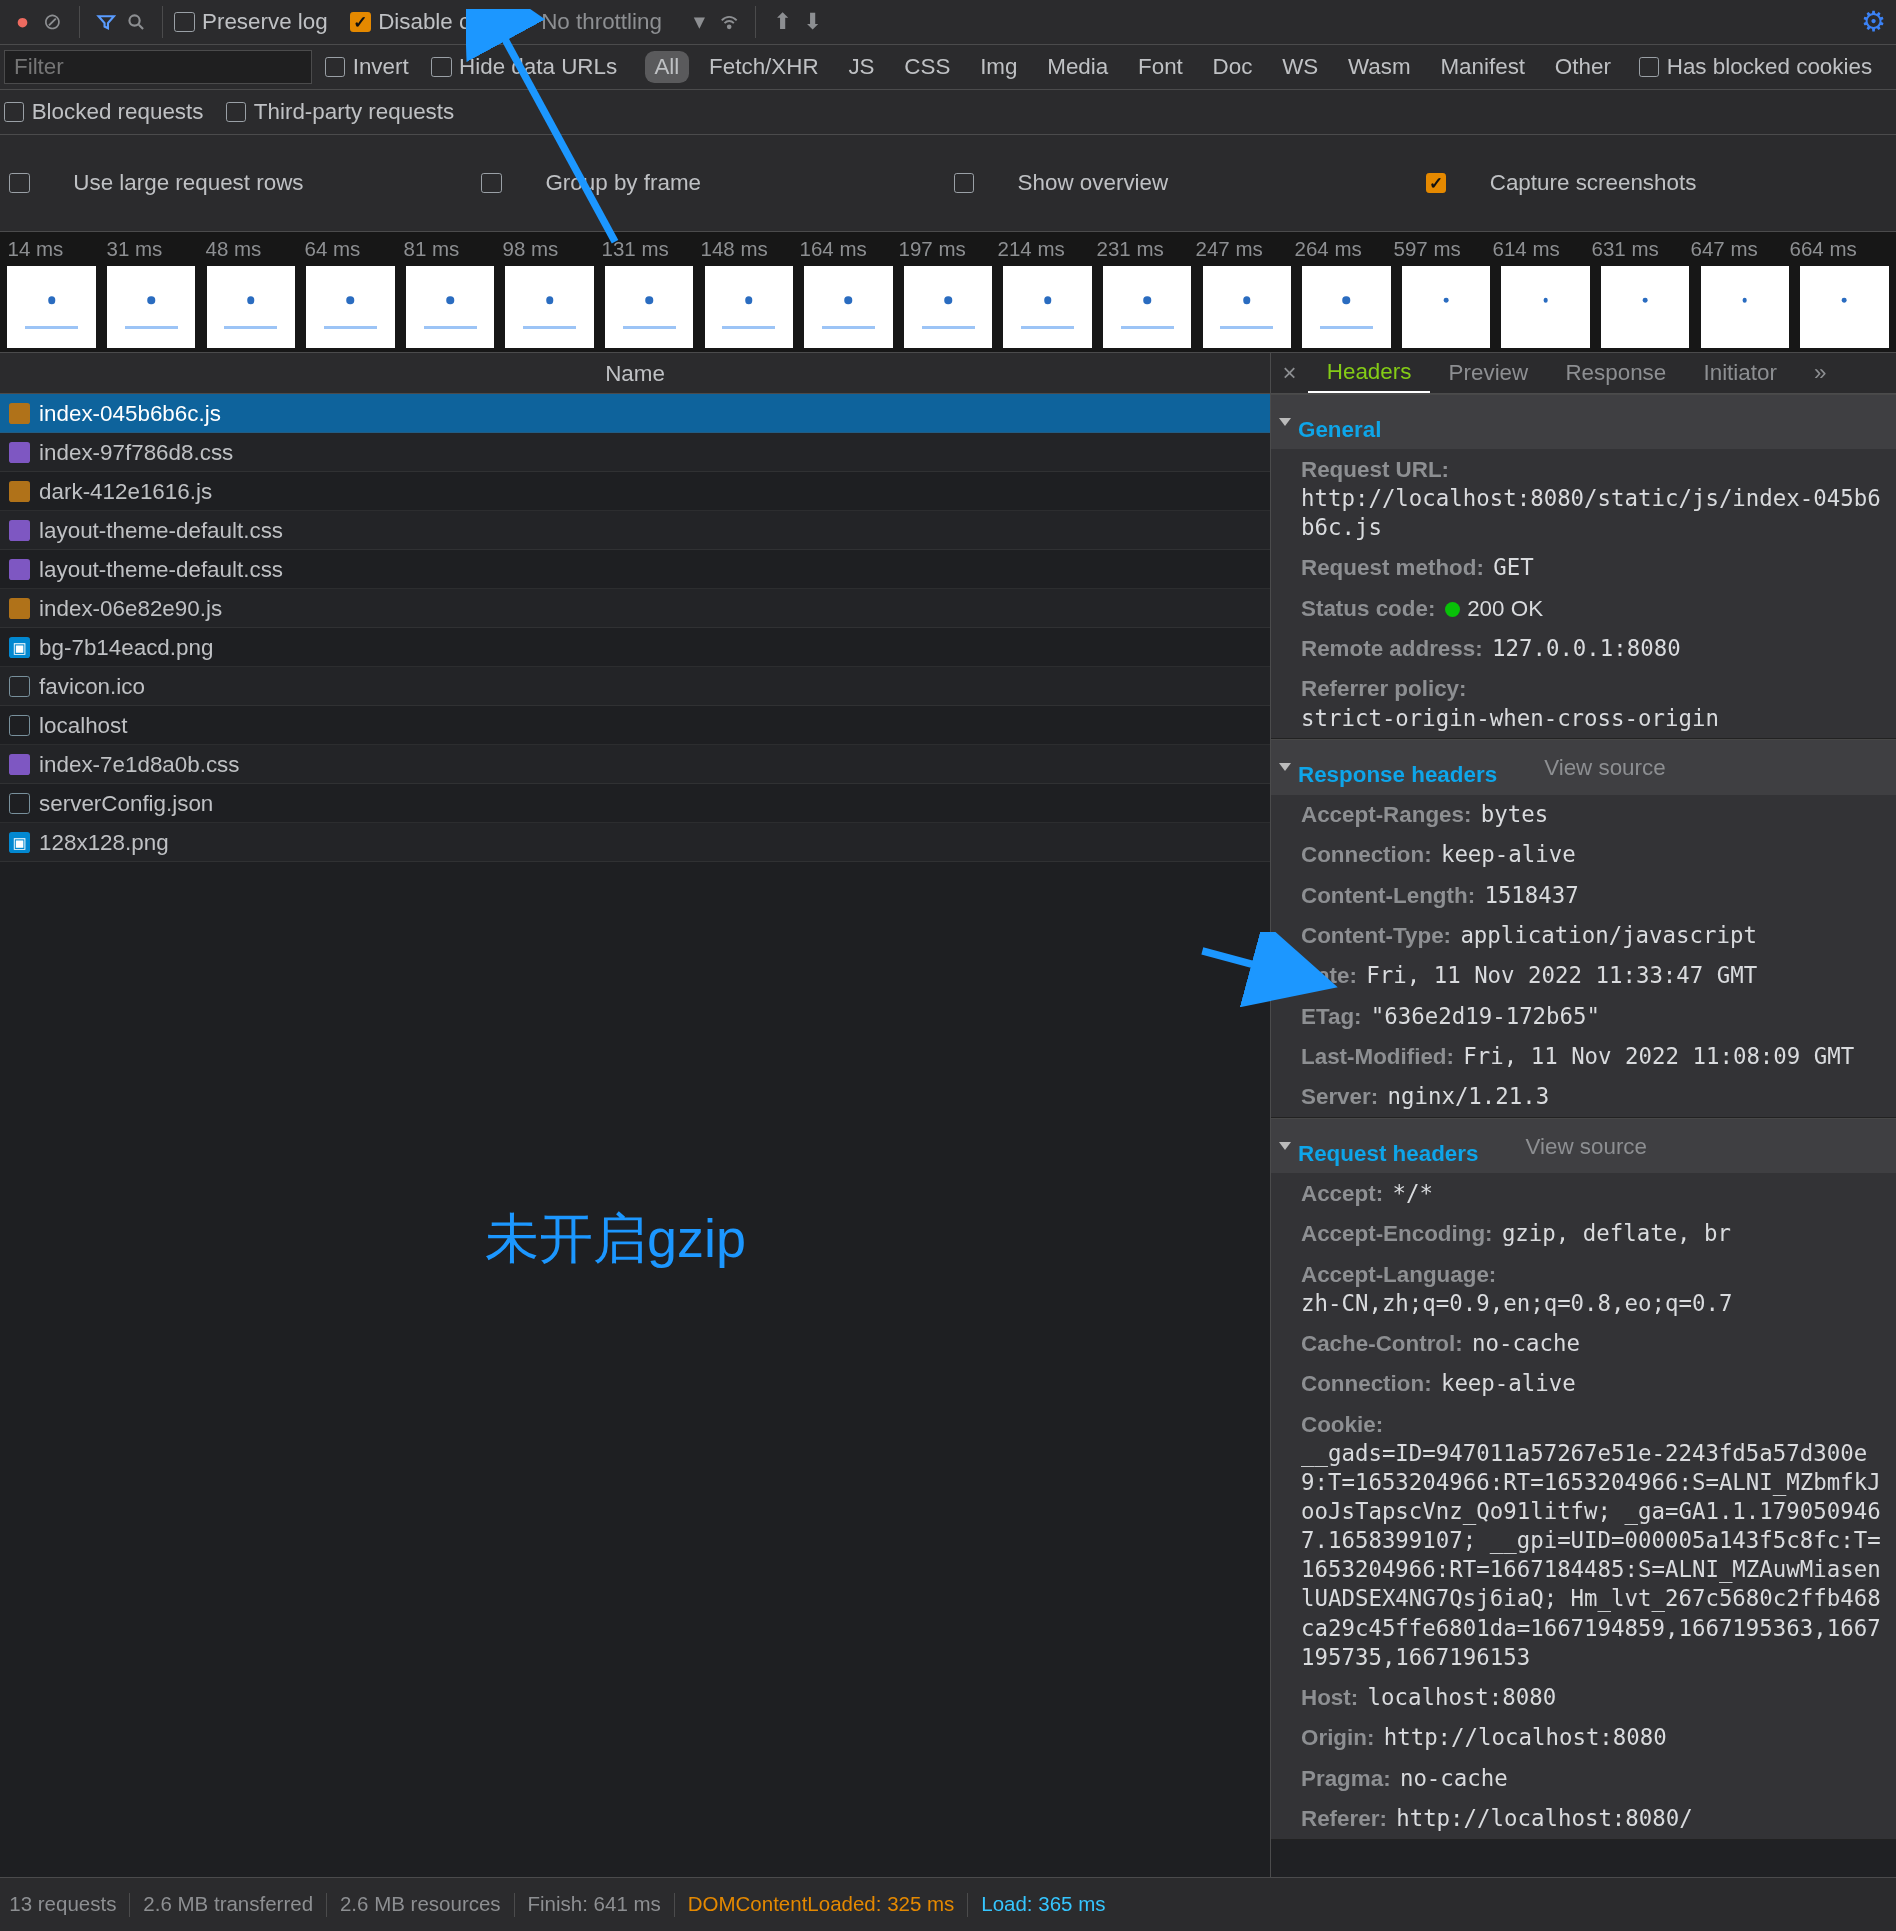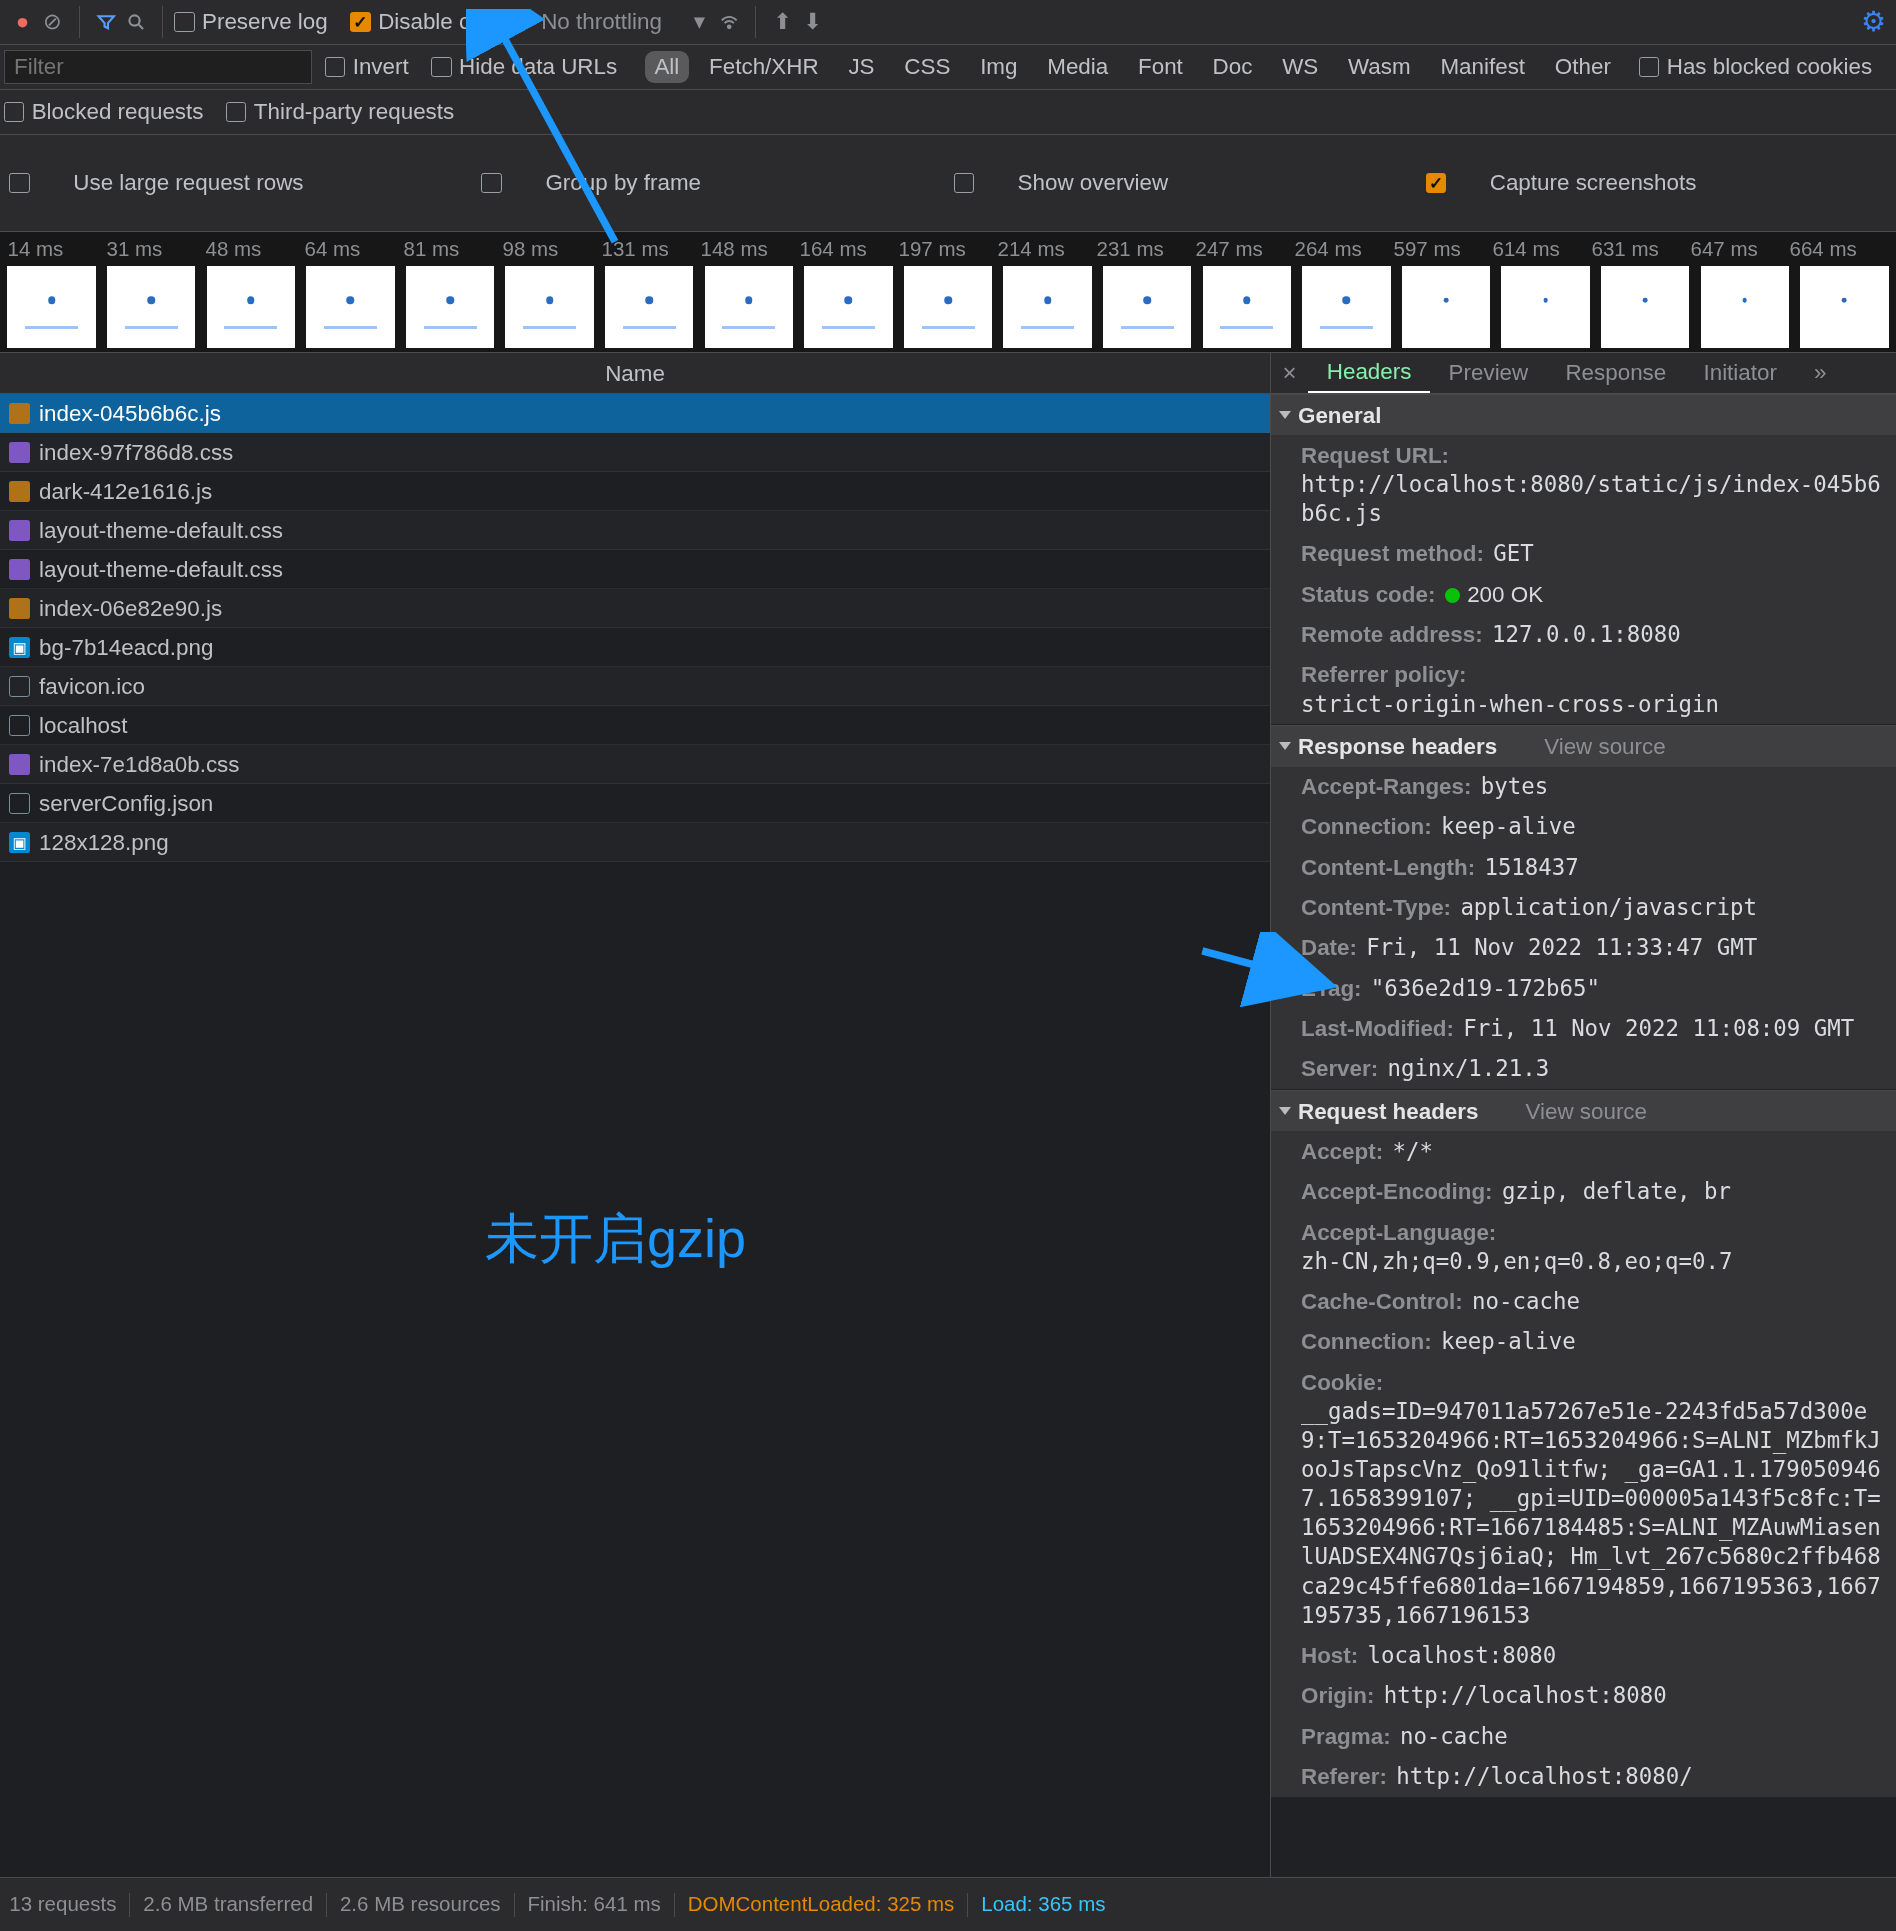--- a/index.html
+++ b/index.html
@@ -56,26 +56,26 @@
   .fi{width:20.5px;height:20.5px;display:inline-flex;align-items:center;justify-content:center;margin-right:9.3px;font-size:15px;border-radius:2.8px;}
   .fi.js{background:#b07219;color:#fff;}
   .fi.css{background:#7e57c2;color:#fff;}
   .fi.img{background:#0288d1;color:#fff;}
   .fi.doc{border:1.9px solid #78909c;}
   .fi.json{border:1.9px solid #78909c;}
   .overlay-text{position:absolute;left:485px;top:1203px;color:#1c97ff;font-size:54px;font-weight:500;}
   
   .tabs{display:flex;align-items:center;background:var(--bg);border-bottom:0.9px solid var(--border);height:41px;}
   .tab{padding:0 18.6px;height:100%;display:flex;align-items:center;color:var(--text-muted);}
-  .tab.sel{color:#86efac;border-bottom:2.8px solid #fff;}
+  .tab.sel{color:#84cc16;border-bottom:2.8px solid #fff;}
   .tab.close{width:37px;justify-content:center;font-size:24px;}
   .sect{background:#333336;border-top:0.9px solid #484848;border-bottom:0.9px solid #222;}
   .sect-head{padding:5.6px 7.5px;display:flex;align-items:center;background:#3f3f42;}
   .sect-head .tw{width:0;height:0;border-left:6.5px solid transparent;border-right:6.5px solid transparent;border-top:8.4px solid #bbb;margin-right:7.5px;}
-  .sect-head b{color:#e5e5e5;font-weight:600;}
+  .sect-head b{color:#0ea5e9;font-weight:600;margin-top:14px;}
   .view-src{margin-left:47px;color:var(--text-muted);font-weight:400;}
   .kv{padding:5.6px 13px 5.6px 30px;display:flex;flex-wrap:wrap;}
   .k{color:#8d8f92;font-weight:600;margin-right:9.3px;}
   .v{color:#d9dbde;word-break:break-all;}
   .dot-green{width:15px;height:15px;border-radius:50%;background:var(--green);display:inline-block;margin-right:7.5px;vertical-align:middle;}
   
   .footer{position:fixed;left:0;right:0;bottom:0;height:54px;background:var(--bg);border-top:0.9px solid var(--border);display:flex;align-items:center;font-size:20.5px;color:var(--text-muted);padding:0 9.3px;}
   .footer .sep{width:0.9px;height:24px;background:var(--border);margin:0 13px;}
   .dom{color:#e58900;}
   .load{color:#35c6ff;}

